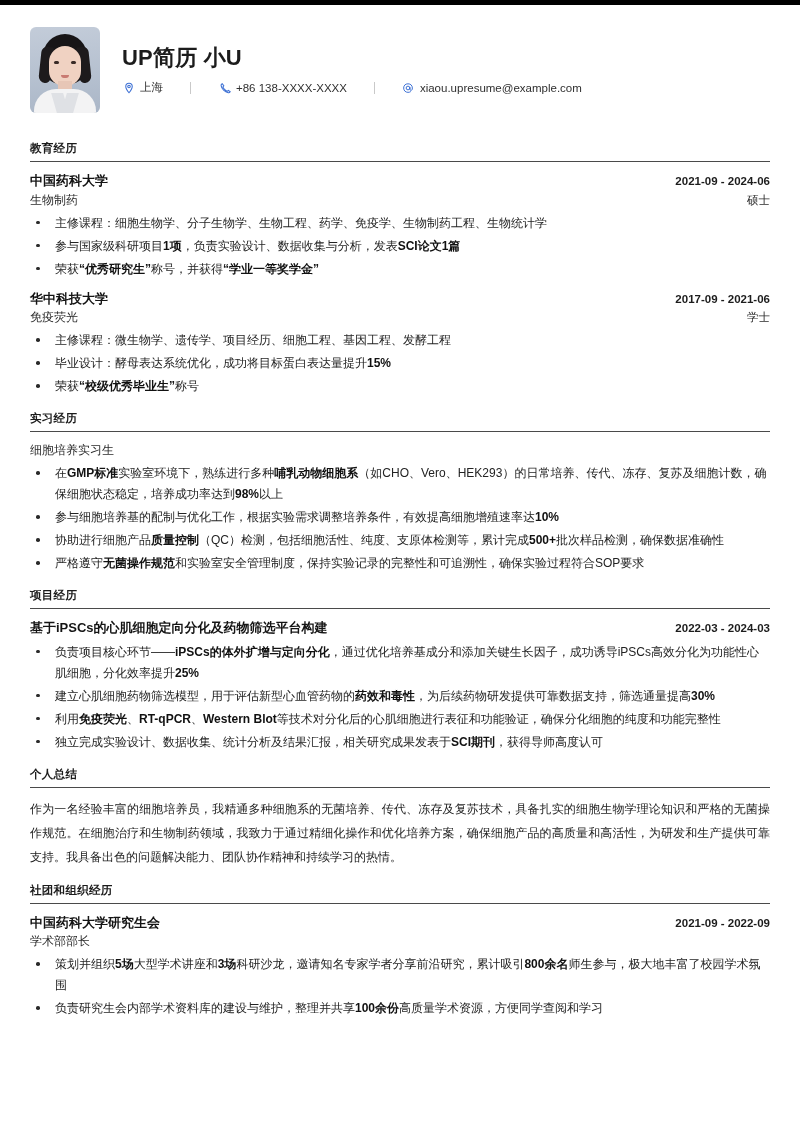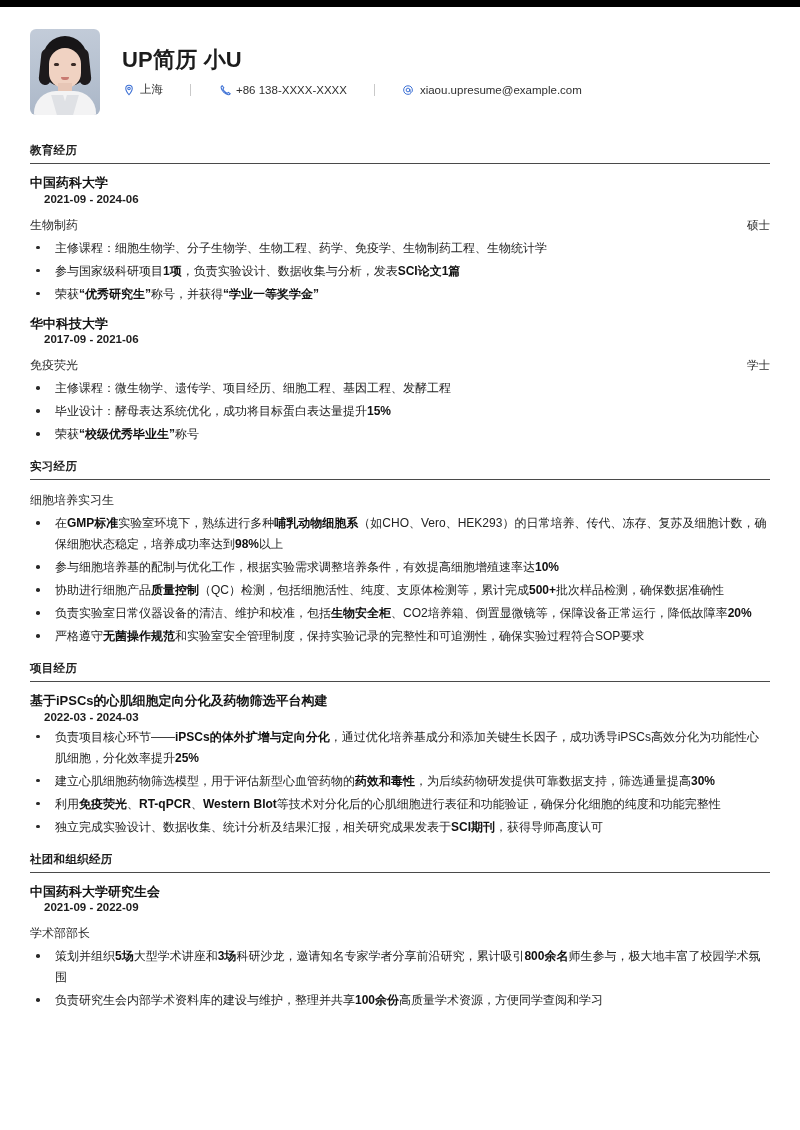--- a/index.html
+++ b/index.html
@@ -6,21 +6,21 @@
   html, body {
     width: 800px;
     background: #e9e9e9;
     font-family: "Liberation Sans", "DejaVu Sans", sans-serif;
   }
   .page {
     position: relative;
     width: 800px;
     min-height: 1130px;
     background: #ffffff;
-    border-top: 7px solid #000000;
+    border-top: 5px solid #000000;
     padding: 0 30px 4px 30px;
     overflow: hidden;
   }
 
   
   .header {
     display: flex;
     align-items: center;
     padding: 22px 0 14px 0;
   }
@@ -119,40 +119,39 @@
     height: 1px;
     background: #4a4a4a;
     margin-bottom: 9px;
   }
 
   .entry { margin-bottom: 9px; }
   .entry-head {
     display: flex;
     justify-content: space-between;
     align-items: baseline;
-    flex-direction: column;
   }
   .entry-title {
     font-size: 13px;
     font-weight: bold;
     color: #141414;
     line-height: 1.5;
   }
   .entry-date {
     font-size: 11.5px;
     font-weight: bold;
     color: #1c1c1c;
     white-space: nowrap;
     padding-left: 14px;
   }
   .entry-sub {
     display: flex;
     justify-content: space-between;
     align-items: baseline;
-    margin-top: 11px;
+    margin-top: 0;
   }
   .entry-subtitle {
     font-size: 12px;
     color: #2b2b2b;
     line-height: 1.5;
   }
   .entry-degree {
     font-size: 11.5px;
     color: #2b2b2b;
     white-space: nowrap;
@@ -287,21 +286,20 @@
         <div class="section-rule"></div>
         <div class="entry">
           <div class="entry-sub">
             <div class="entry-subtitle">细胞培养实习生</div>
             <div class="entry-degree"></div>
           </div>
           <ul class="bullets">
             <li>在<b>GMP标准</b>实验室环境下，熟练进行多种<b>哺乳动物细胞系</b>（如CHO、Vero、HEK293）的日常培养、传代、冻存、复苏及细胞计数，确保细胞状态稳定，培养成功率达到<b>98%</b>以上</li>
             <li>参与细胞培养基的配制与优化工作，根据实验需求调整培养条件，有效提高细胞增殖速率达<b>10%</b></li>
             <li>协助进行细胞产品<b>质量控制</b>（QC）检测，包括细胞活性、纯度、支原体检测等，累计完成<b>500+</b>批次样品检测，确保数据准确性</li>
-            <li>负责实验室日常仪器设备的清洁、维护和校准，包括<b>生物安全柜</b>、CO2培养箱、倒置显微镜等，保障设备正常运行，降低故障率<b>20%</b></li>
             <li>严格遵守<b>无菌操作规范</b>和实验室安全管理制度，保持实验记录的完整性和可追溯性，确保实验过程符合SOP要求</li>
           </ul>
         </div>
       </div>
       <div class="section">
         <div class="section-title">项目经历</div>
         <div class="section-rule"></div>
         <div class="entry">
           <div class="entry-head">
             <div class="entry-title">基于iPSCs的心肌细胞定向分化及药物筛选平台构建</div>
@@ -309,20 +307,25 @@
           </div>
           <ul class="bullets">
             <li>负责项目核心环节——<b>iPSCs的体外扩增与定向分化</b>，通过优化培养基成分和添加关键生长因子，成功诱导iPSCs高效分化为功能性心肌细胞，分化效率提升<b>25%</b></li>
             <li>建立心肌细胞药物筛选模型，用于评估新型心血管药物的<b>药效和毒性</b>，为后续药物研发提供可靠数据支持，筛选通量提高<b>30%</b></li>
             <li>利用<b>免疫荧光</b>、<b>RT-qPCR</b>、<b>Western Blot</b>等技术对分化后的心肌细胞进行表征和功能验证，确保分化细胞的纯度和功能完整性</li>
             <li>独立完成实验设计、数据收集、统计分析及结果汇报，相关研究成果发表于<b>SCI期刊</b>，获得导师高度认可</li>
           </ul>
         </div>
       </div>
       <div class="section">
+        <div class="section-title">个人总结</div>
+        <div class="section-rule"></div>
+        <div class="summary-text">作为一名经验丰富的细胞培养员，我精通多种细胞系的无菌培养、传代、冻存及复苏技术，具备扎实的细胞生物学理论知识和严格的无菌操作规范。在细胞治疗和生物制药领域，我致力于通过精细化操作和优化培养方案，确保细胞产品的高质量和高活性，为研发和生产提供可靠支持。我具备出色的问题解决能力、团队协作精神和持续学习的热情。</div>
+      </div>
+      <div class="section">
         <div class="section-title">社团和组织经历</div>
         <div class="section-rule"></div>
         <div class="entry">
           <div class="entry-head">
             <div class="entry-title">中国药科大学研究生会</div>
             <div class="entry-date">2021-09 - 2022-09</div>
           </div>
           <div class="entry-sub">
             <div class="entry-subtitle">学术部部长</div>
             <div class="entry-degree"></div>

